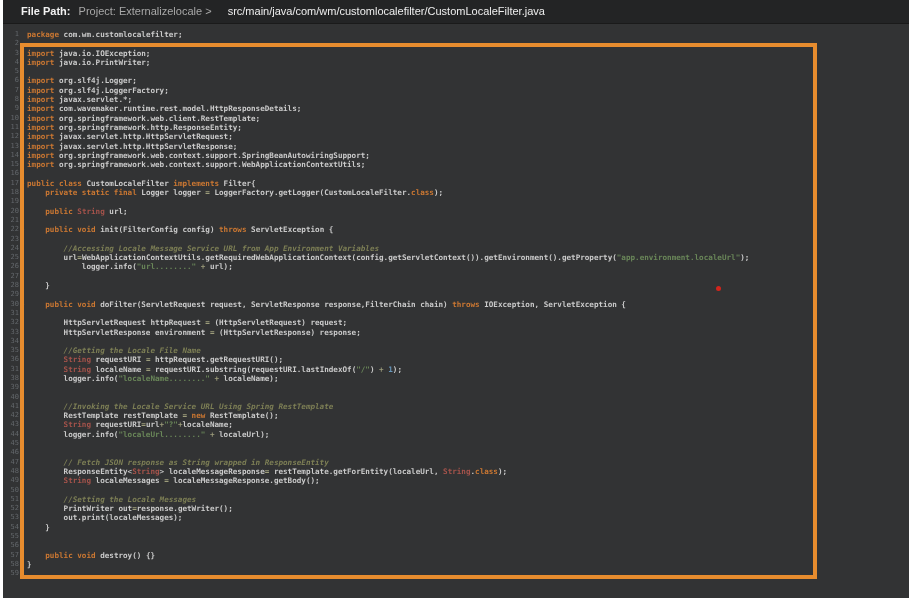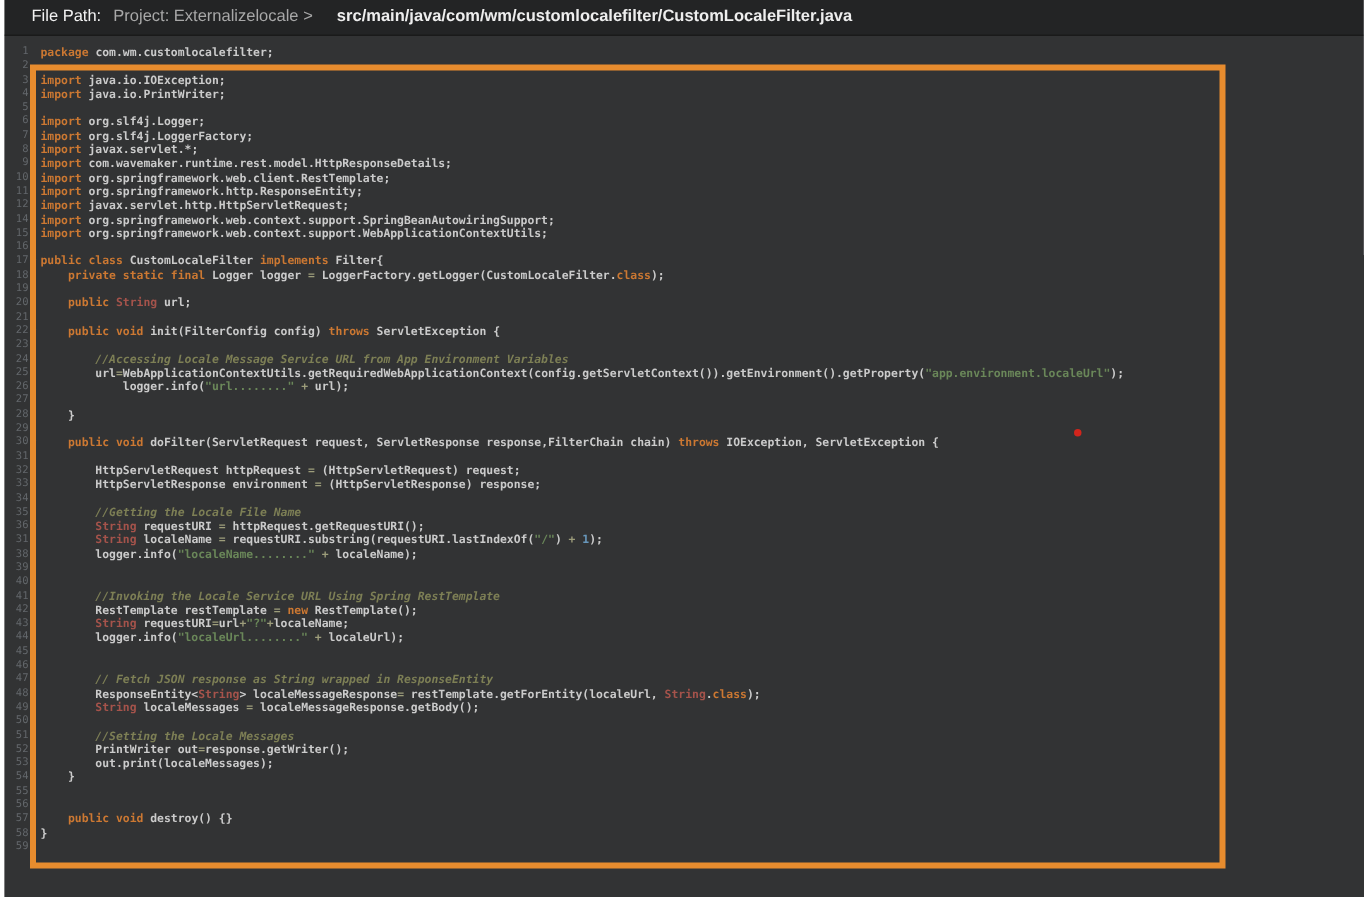--- a/index.html
+++ b/index.html
@@ -10,23 +10,23 @@
   .app {
     position:absolute; left:3px; top:0; width:906px; height:598px;
     background:#323334; overflow:hidden;
   }
   .header {
     position:absolute; left:0; top:0; right:0; height:23px;
     background:#232425; border-bottom:1px solid #1a1a1a;
     line-height:23px; padding-left:18px; font-size:11px; color:#cfcfcf;
     white-space:nowrap;
   }
-  .h-label { color:#f2f2f2; font-weight:normal; margin-right:5px; }
+  .h-label { color:#f2f2f2; font-weight:bold; margin-right:5px; }
   .h-proj  { color:#a8a8a8; margin-right:13px; }
-  .h-path  { color:#eeeeee; font-weight:bold; }
+  .h-path  { color:#eeeeee; font-weight:normal; }
   .editor {
     position:absolute; left:0; top:24px; right:0; bottom:0;
     background:#323334;
   }
   .code-area { position:absolute; left:0; top:6px; right:0; }
   .row {
     display:flex; height:9.3px; line-height:9.3px;
     font-family:"DejaVu Sans Mono", monospace; font-size:7.6px; font-weight:bold;
   }
   .ln {
@@ -118,20 +118,25 @@
           <span class="ln">11</span>
           <span class="fold"></span>
           <span class="src"><span class="tk-kw">import</span><span class="tk-pln"> org.springframework.http.ResponseEntity;</span></span>
         </div>
         <div class="row">
           <span class="ln">12</span>
           <span class="fold"></span>
           <span class="src"><span class="tk-kw">import</span><span class="tk-pln"> javax.servlet.http.HttpServletRequest;</span></span>
         </div>
         <div class="row">
+          <span class="ln">13</span>
+          <span class="fold"></span>
+          <span class="src"><span class="tk-kw">import</span><span class="tk-pln"> javax.servlet.http.HttpServletResponse;</span></span>
+        </div>
+        <div class="row">
           <span class="ln">14</span>
           <span class="fold"></span>
           <span class="src"><span class="tk-kw">import</span><span class="tk-pln"> org.springframework.web.context.support.SpringBeanAutowiringSupport;</span></span>
         </div>
         <div class="row">
           <span class="ln">15</span>
           <span class="fold"></span>
           <span class="src"><span class="tk-kw">import</span><span class="tk-pln"> org.springframework.web.context.support.WebApplicationContextUtils;</span></span>
         </div>
         <div class="row">

